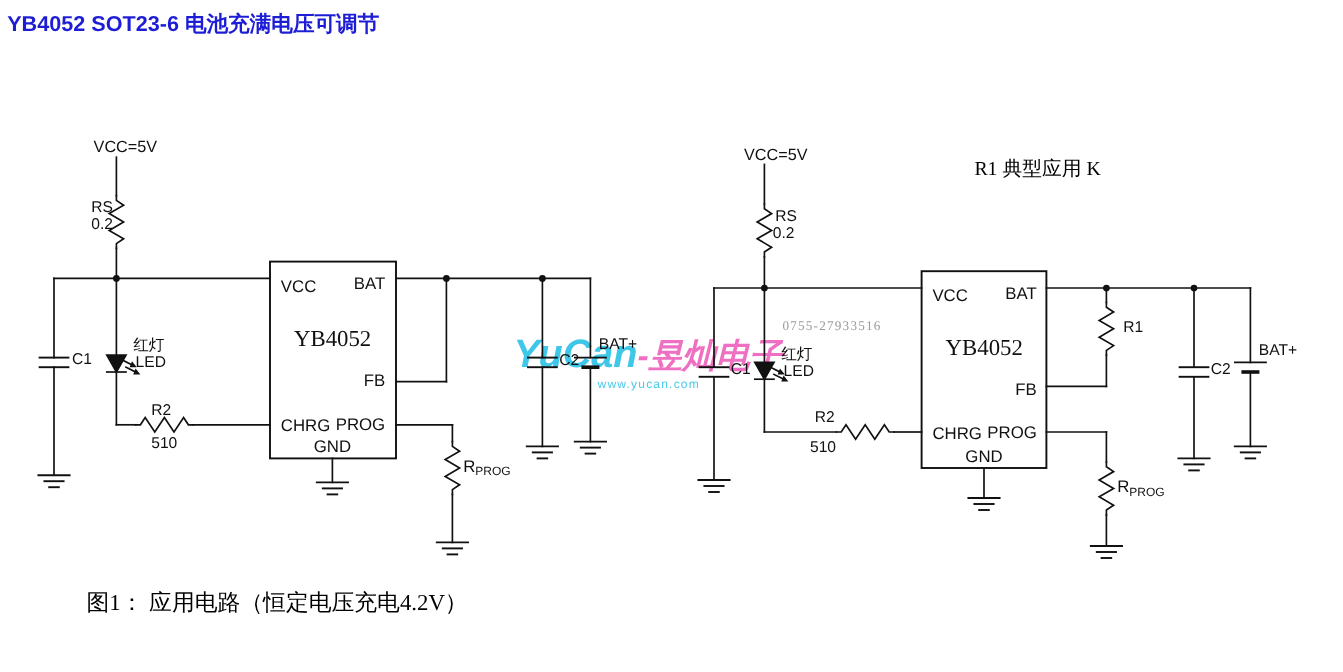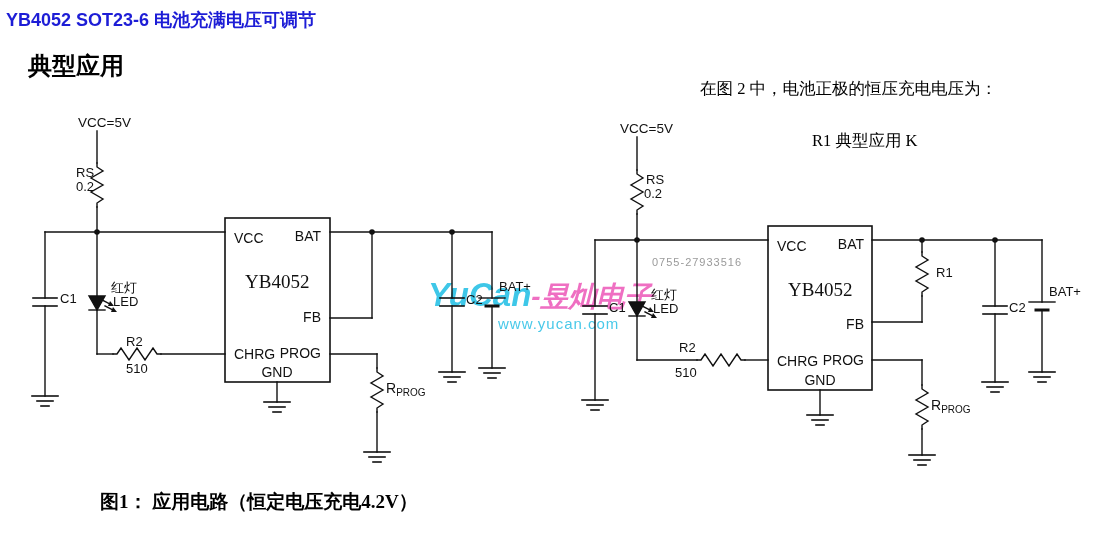--- a/index.html
+++ b/index.html
@@ -7,38 +7,36 @@
         font-family:"Liberation Sans",sans-serif;color:#111;}
   .abs{position:absolute;white-space:nowrap;}
   #doc-title{left:6px;top:8px;font-size:18px;font-weight:bold;color:#1d1dd6;}
   #section-title{left:28px;top:50px;font-size:24px;font-weight:bold;color:#000;}
   .note{font-family:"Liberation Serif","DejaVu Serif",serif;color:#000;}
   #note-line1{left:700px;top:78px;font-size:16.5px;}
   #note-formula{left:836px;top:103px;font-size:18px;}
   #note-line3{left:812px;top:130px;font-size:16.5px;}
   #note-line4{left:812px;top:155px;font-size:16.5px;}
   .caption{font-family:"Liberation Serif","DejaVu Serif",serif;font-size:19px;color:#000;}
-  #caption1{left:100px;top:489px;font-weight:bold;}
+  #caption1{left:72px;top:489px;}
   #caption2{left:588px;top:503px;}
-  #wm-phone{left:652px;top:256px;font-size:11px;color:#9a9a9a;letter-spacing:1px;}
+  #wm-phone{left:652px;top:266px;font-size:11px;color:#9a9a9a;letter-spacing:1px;font-family:Liberation Serif, serif;}
   #wm-brand{left:428px;top:276px;font-size:33px;font-style:italic;font-weight:bold;}
   #wm-brand .en{color:#3ec7e8;}
   #wm-brand .cn{color:#ef6fc2;font-size:28px;}
-  #wm-url{left:498px;top:315px;font-size:15px;color:#49c9e9;letter-spacing:1px;}
+  #wm-url{left:498px;top:315px;font-size:10px;color:#49c9e9;letter-spacing:1px;}
   #schematic{position:absolute;left:0;top:0;z-index:1;}
 </style>
 </head>
 <body>
 
 <div id="page">
 
   <div id="doc-title" class="abs">YB4052 SOT23-6 电池充满电压可调节</div>
-  <div id="section-title" class="abs">典型应用</div>
-
-  <div id="note-line1" class="abs note">在图 2 中，电池正极的恒压充电电压为：</div>
+
   <div id="note-line3" class="abs note">R1 典型应用 K</div>
 
   <div id="wm-phone" class="abs">0755-27933516</div>
   <div id="wm-brand" class="abs"><span class="en">YuCan</span><span class="cn">-昱灿电子</span></div>
   <div id="wm-url" class="abs">www.yucan.com</div>
 
   <svg id="schematic" width="1119" height="560" viewBox="0 0 1119 560" xmlns="http://www.w3.org/2000/svg">
     <defs>
       <g id="res-v" stroke="#111" stroke-width="1.4" fill="none">
         <polyline points="0,0 0,4 6,8 -6,15 6,22 -6,29 6,36 0,40 0,44"></polyline>

